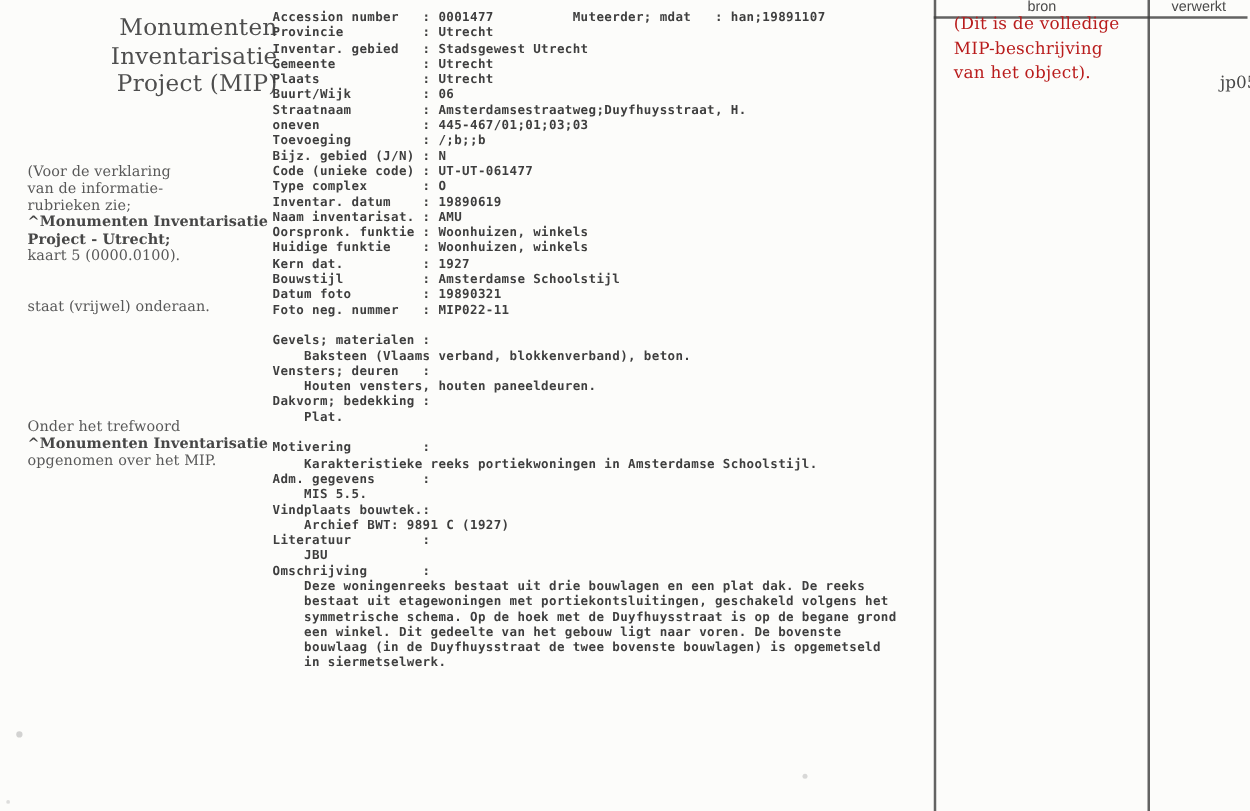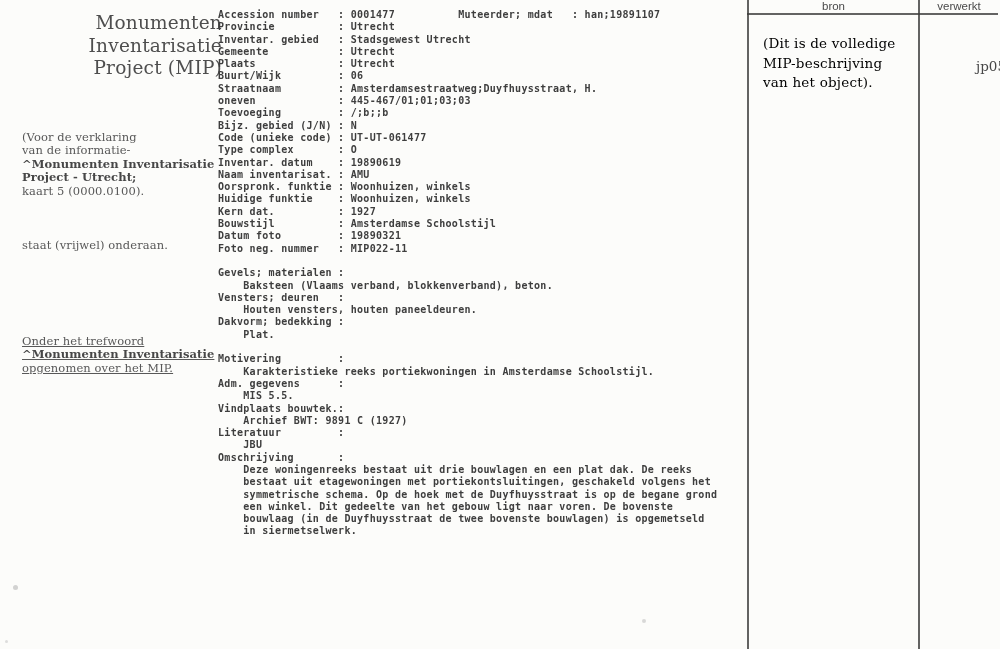--- a/index.html
+++ b/index.html
@@ -19,21 +19,21 @@
   .doc-title span{display:block;text-align:right;}
   .note{
     position:absolute;left:22px;width:200px;
     font:400 11.5px/13.4px "DejaVu Serif",serif;
     color:#585858;letter-spacing:.1px;margin-top:17px;
   }
   .note div{white-space:nowrap;}
   .note .b, .note b{font-weight:700;color:#474747;}
   .note-verklaring{top:114px;}
   .note-omschrijving{top:222px;}
-  .note-trefwoord{top:318px;text-decoration:underline;}
+  .note-trefwoord{top:318px;}
   
   .record{
     position:absolute;left:218px;top:9px;margin:0;
     font:600 10px/12.3px "DejaVu Sans Mono",monospace;
     letter-spacing:.3px;
     color:#3e3e3e;
     white-space:pre;
   }
   
   .vline{position:absolute;top:0;bottom:0;width:2px;background:#3c3c3c;opacity:.8;}
@@ -41,23 +41,23 @@
   .vline-2{left:918px;}
   .hline{position:absolute;left:747px;top:13px;width:251px;height:2px;background:#3c3c3c;opacity:.8;}
   .col-header{
     position:absolute;top:0;height:13px;
     font:400 11.5px/13px "Liberation Sans",sans-serif;
     color:#4a4a4a;text-align:center;
   }
   .col-header-bron{left:749px;width:169px;}
   .col-header-verwerkt{left:920px;width:78px;}
   .bron-note{
-    position:absolute;left:763px;top:34px;width:150px;
+    position:absolute;left:763px;top:10px;width:150px;
     font:400 13.5px/19.5px "DejaVu Serif",serif;
-    color:#000000;letter-spacing:.2px;
+    color:#b91c1c;letter-spacing:.2px;
   }
   .bron-note div{white-space:nowrap;}
   .verwerkt-value{
     position:absolute;left:928px;top:57px;
     font:400 13.5px/19px "DejaVu Serif",serif;
     color:#474747;
     margin-left:48px;
   }
   
   .speck{position:absolute;border-radius:50%;background:#aeaeae;}
@@ -72,20 +72,21 @@
 
   <div class="doc-title">
     <span>Monumenten</span>
     <span>Inventarisatie</span>
     <span>Project (MIP)</span>
   </div>
 
   <div class="note note-verklaring">
     <div>(Voor de verklaring</div>
     <div>van de informatie-</div>
+    <div>rubrieken zie;</div>
     <div class="b">^Monumenten Inventarisatie</div>
     <div class="b">Project - Utrecht;</div>
     <div>kaart 5 (0000.0100).</div>
   </div>
 
   <div class="note note-omschrijving">
     <div>staat (vrijwel) onderaan.</div>
   </div>
 
   <div class="note note-trefwoord">

